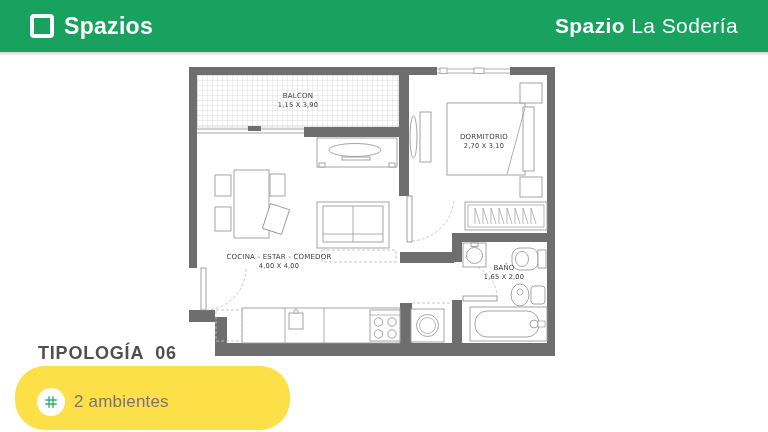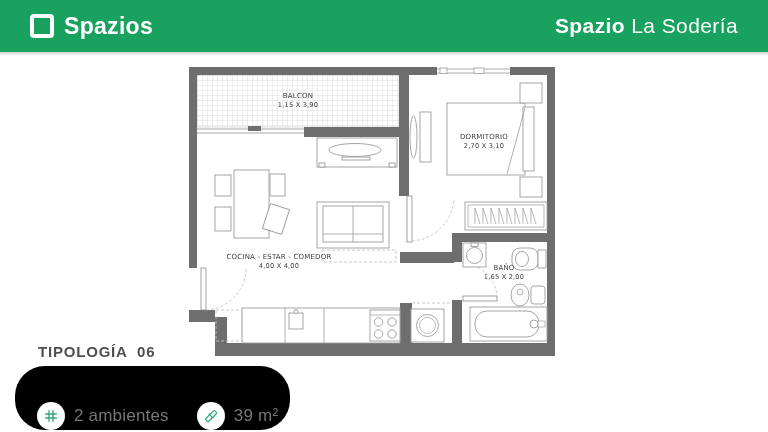--- a/index.html
+++ b/index.html
@@ -26,26 +26,26 @@
   .project b{font-weight:700;}
   
   .plan{position:absolute;left:182px;top:60px;}
   svg text{
     font-family:"DejaVu Sans",sans-serif;font-size:7px;fill:#3c3c3c;
     text-anchor:middle;letter-spacing:.2px;
   }
   svg text.dims{font-size:6.6px;}
   
   .typology{
-    position:absolute;left:38px;top:343px;font-size:15px;font-weight:700;
+    position:absolute;left:38px;top:343px;font-size:18px;font-weight:700;
     color:#4f4f4f;letter-spacing:.8px;white-space:pre;
   }
   .feature-card{
     position:absolute;left:15px;top:366px;width:275px;height:64px;
-    background:#000000;border-radius:30px;display:flex;align-items:flex-end;
+    background:#fde047;border-radius:30px;display:flex;align-items:center;
     padding:8px 0 0 22px;box-sizing:border-box;gap:28px;
   }
   .feature{display:flex;align-items:center;gap:9px;}
   .feature .circle{
     width:28px;height:28px;border-radius:50%;background:#ffffff;
     display:flex;align-items:center;justify-content:center;flex:0 0 auto;
   }
   .feature .label{font-size:17px;color:#767676;letter-spacing:.2px;}
 </style>
 </head>
@@ -236,25 +236,15 @@
       <span class="circle">
         <svg width="16" height="16" viewBox="0 0 24 24" fill="none" stroke="#2FA879" stroke-width="2" stroke-linecap="round">
           <line x1="9" y1="4" x2="9" y2="20"></line>
             <line x1="15" y1="4" x2="15" y2="20"></line>
           <line x1="4" y1="9" x2="20" y2="9"></line>
             <line x1="4" y1="15" x2="20" y2="15"></line>
         </svg>
       </span>
       <span class="label">2 ambientes</span>
     </div>
-    <div class="feature">
-      <span class="circle">
-        <svg width="16" height="16" viewBox="0 0 24 24" fill="none" stroke="#2FA879" stroke-width="1.8" stroke-linecap="round" stroke-linejoin="round">
-          <rect x="9.2" y="2.5" width="6" height="19" rx="1.5" transform="rotate(45 12 12)"></rect>
-          <line x1="9" y1="9" x2="11.5" y2="11.5"></line>
-          <line x1="12.5" y1="12.5" x2="15" y2="15"></line>
-        </svg>
-      </span>
-      <span class="label">39 m²</span>
-    </div>
   </div>
 
 </div>
 
 </body></html>

